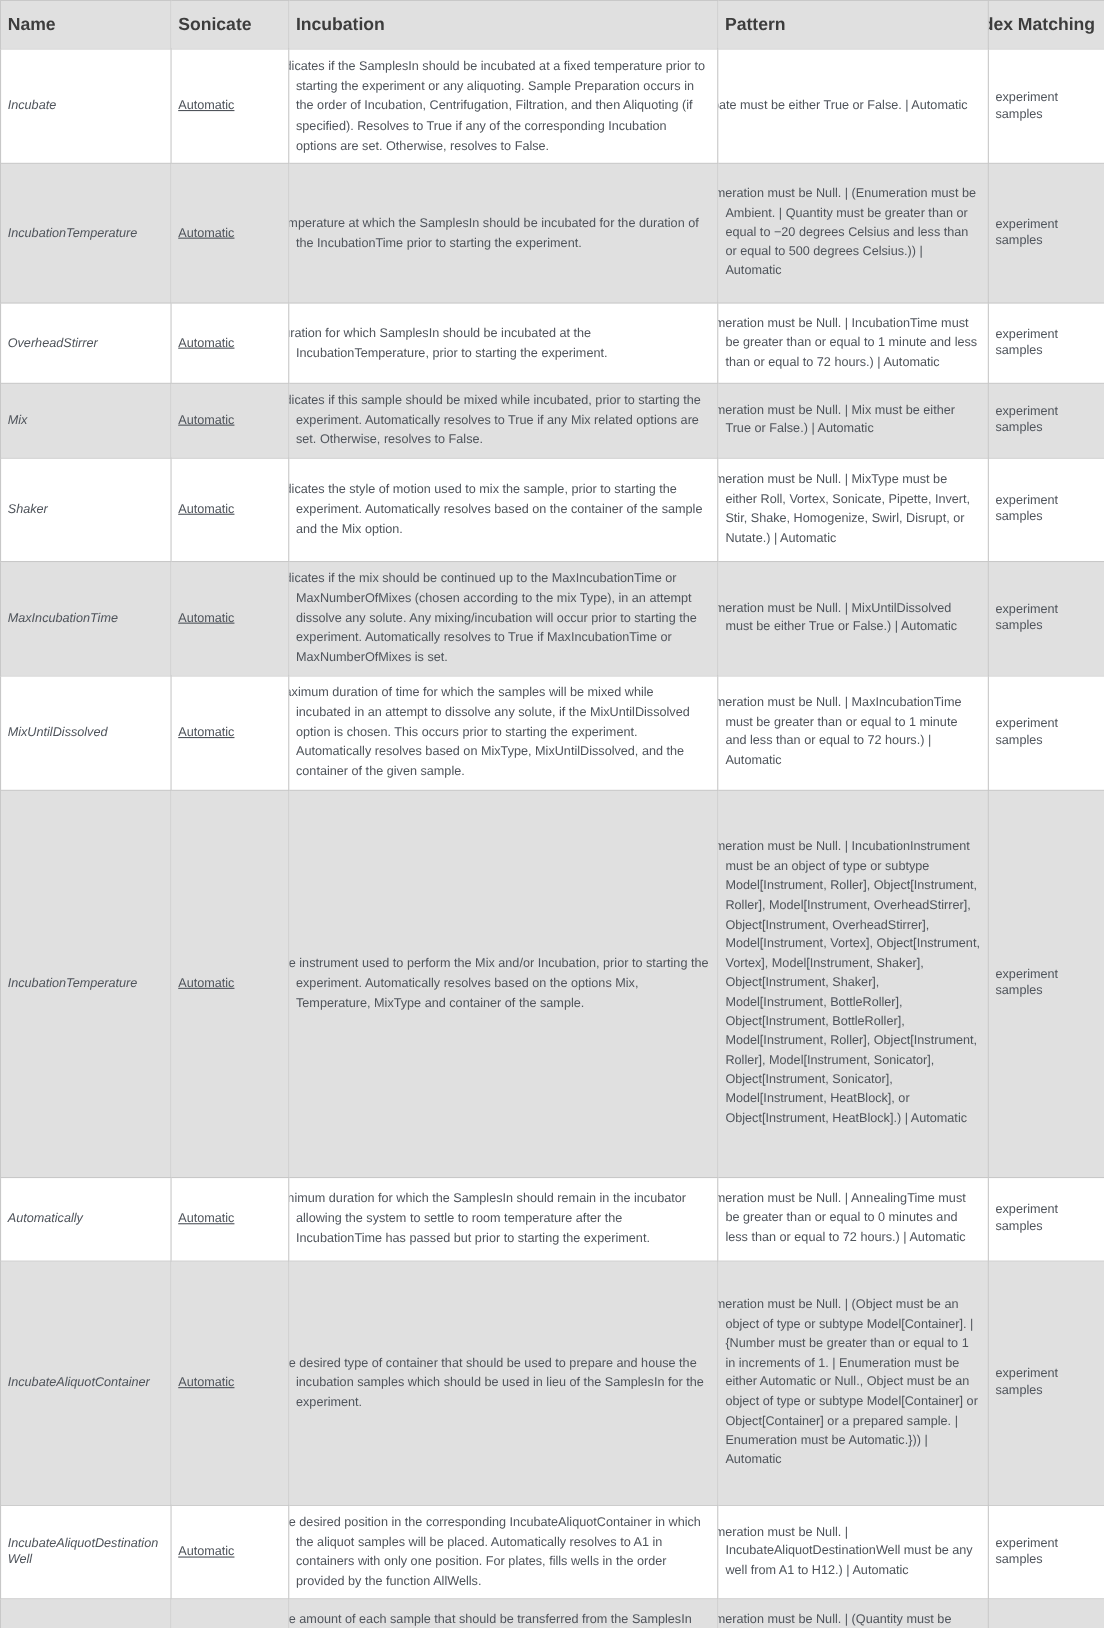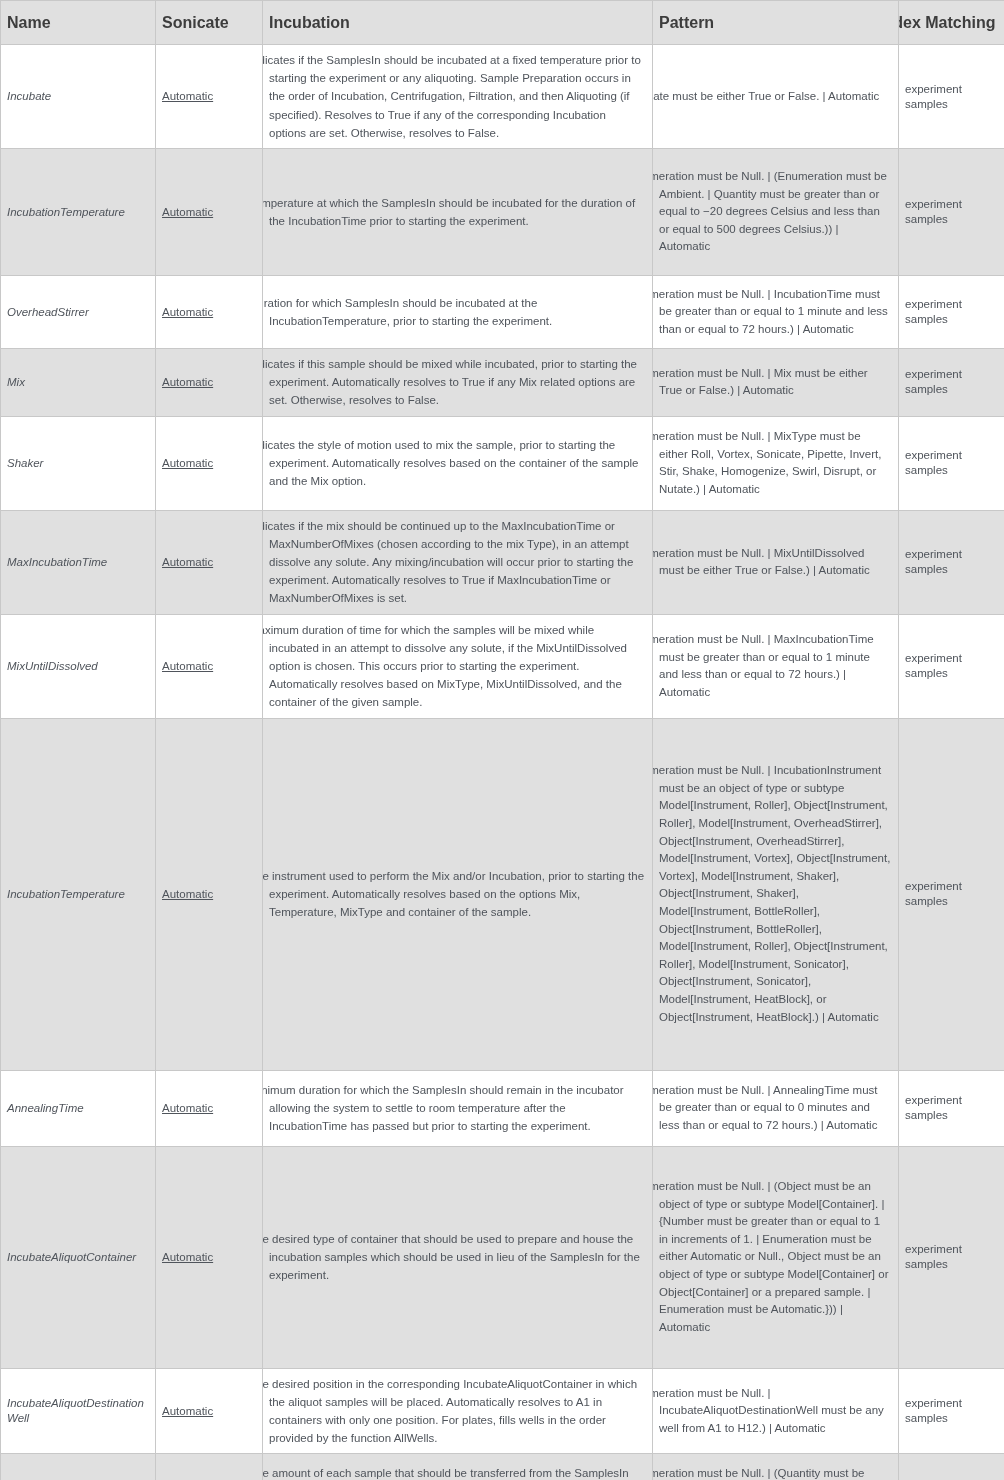--- a/index.html
+++ b/index.html
@@ -139,21 +139,21 @@
       <td class="c-index">experiment samples</td>
     </tr>
     <tr style="height:352px">
       <td class="c-name">IncubationTemperature</td>
       <td class="c-default">Automatic</td>
       <td class="c-desc">The instrument used to perform the Mix and/or Incubation, prior to starting the experiment.  Automatically resolves based on the options Mix, Temperature, MixType and container of the sample.</td>
       <td class="c-pattern">(Enumeration must be Null.  | IncubationInstrument must be an object of type or subtype Model[Instrument, Roller], Object[Instrument, Roller], Model[Instrument, OverheadStirrer], Object[Instrument, OverheadStirrer], Model[Instrument, Vortex], Object[Instrument, Vortex], Model[Instrument, Shaker], Object[Instrument, Shaker], Model[Instrument, BottleRoller], Object[Instrument, BottleRoller], Model[Instrument, Roller], Object[Instrument, Roller], Model[Instrument, Sonicator], Object[Instrument, Sonicator], Model[Instrument, HeatBlock], or Object[Instrument, HeatBlock].) | Automatic</td>
       <td class="c-index">experiment samples</td>
     </tr>
     <tr style="height:76px">
-      <td class="c-name">AnnealingTime</td>
+      <td class="c-name">Automatically</td>
       <td class="c-default">Automatic</td>
       <td class="c-desc">Minimum duration for which the SamplesIn should remain in the incubator allowing the system to settle to room temperature after the IncubationTime has passed but prior to starting the experiment.</td>
       <td class="c-pattern">(Enumeration must be Null.  | AnnealingTime must be greater than or equal to 0 minutes and less than or equal to 72 hours.) | Automatic</td>
       <td class="c-index">experiment samples</td>
     </tr>
     <tr style="height:222px">
       <td class="c-name">IncubateAliquotContainer</td>
       <td class="c-default">Automatic</td>
       <td class="c-desc">The desired type of container that should be used to prepare and house the incubation samples which should be used in lieu of the SamplesIn for the experiment.</td>
       <td class="c-pattern">(Enumeration must be Null.  | (Object must be an object of type or subtype Model[Container].  | {Number must be greater than or equal to 1 in increments of 1.  | Enumeration must be either Automatic or Null., Object must be an object of type or subtype Model[Container] or Object[Container] or a prepared sample.  | Enumeration must be Automatic.})) | Automatic</td>

